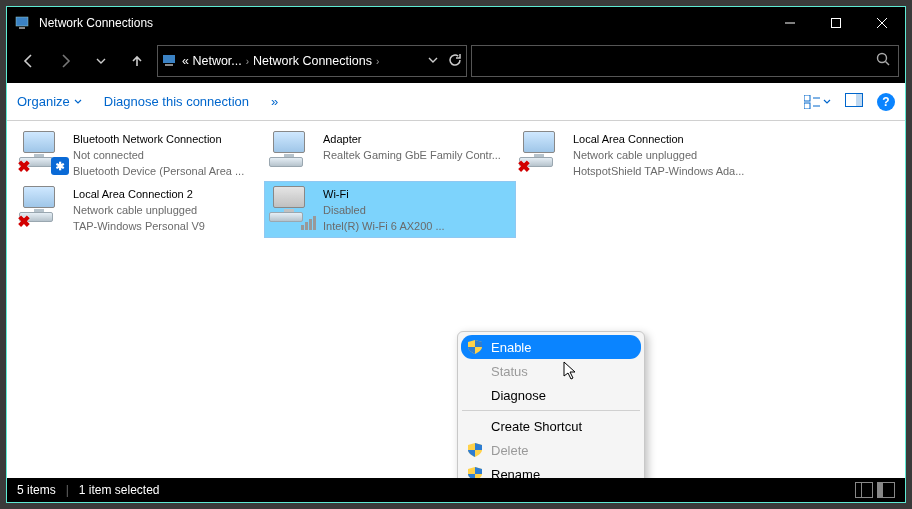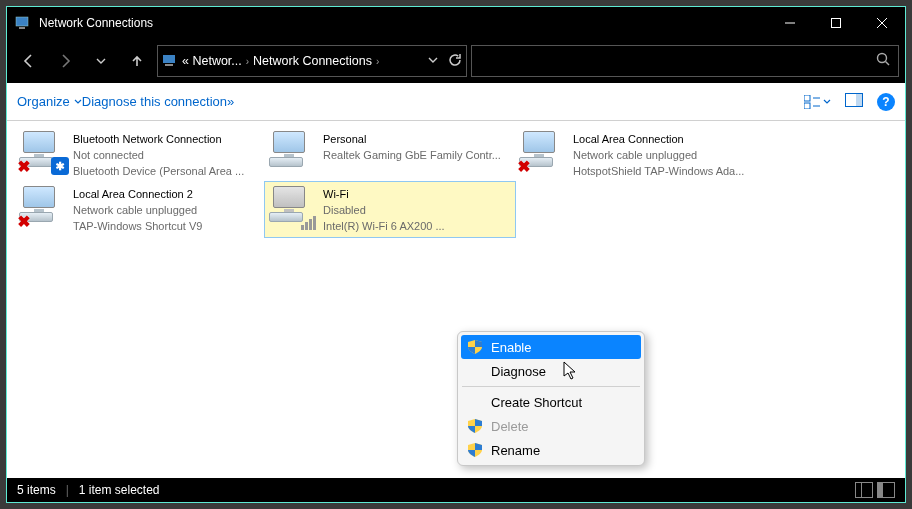--- a/index.html
+++ b/index.html
@@ -11,47 +11,47 @@
   .titlebar .wincontrols { margin-left: auto; display: flex; }
   .titlebar .wincontrols div { width: 46px; height: 32px; display: flex; align-items: center; justify-content: center; color: #fff; }
   
   .navbar { height: 44px; background: #000; display: flex; align-items: center; gap: 4px; padding: 0 6px; }
   .nav-btn { width: 32px; height: 32px; display: flex; align-items: center; justify-content: center; color: #bbb; }
   .addr-box { flex: 0 0 310px; height: 32px; border: 1px solid #555; display: flex; align-items: center; color: #fff; font-size: 12.5px; padding: 0 4px; gap: 4px; }
   .addr-box .seg { display: flex; align-items: center; gap: 4px; white-space: nowrap; }
   .addr-box .chev { color: #999; font-size: 10px; }
   .search-box { flex: 1; height: 32px; border: 1px solid #555; display: flex; align-items: center; padding: 0 8px; color: #777; justify-content: flex-end; }
   
-  .cmdbar { height: 38px; background: #fff; border-bottom: 1px solid #d0d0d0; display: flex; align-items: center; padding: 0 10px; color: #0066cc; font-size: 13px; }
+  .cmdbar { height: 38px; background: #fff; border-bottom: 1px solid #d0d0d0; display: flex; align-items: center; padding: 0 10px; gap: 22px; color: #0066cc; font-size: 13px; }
   .cmdbar .cmd { display: flex; align-items: center; gap: 4px; white-space: nowrap; }
   .cmdbar .right { margin-left: auto; display: flex; align-items: center; gap: 14px; }
   .cmdbar .right svg, .cmdbar .right .iconish { color: #0066cc; }
   .help-icon { width: 18px; height: 18px; border-radius: 50%; background: #0a84ff; color: #fff; display: flex; align-items: center; justify-content: center; font-size: 12px; font-weight: 700; }
   
   .content { flex: 1; background: #fff; position: relative; padding: 6px 8px; overflow: hidden; }
   .grid { display: flex; flex-wrap: wrap; align-content: flex-start; }
   .tile { width: 250px; height: 55px; display: flex; gap: 6px; padding: 4px; }
-  .tile.selected { background: #fef9c3; outline: 1px solid #8fc8f2; }
+  .tile.selected { background: #7dd3fc; outline: 1px solid #8fc8f2; }
   .thumb { width: 48px; height: 42px; position: relative; flex: 0 0 48px; }
   .meta { display: flex; flex-direction: column; font-size: 11px; line-height: 16px; overflow: hidden; }
   .meta .name { color: #000; white-space: nowrap; }
   .meta .status { color: #6a6a6a; white-space: nowrap; }
   .meta .dev { color: #6a6a6a; white-space: nowrap; overflow: hidden; text-overflow: ellipsis; max-width: 190px; }
   
   .monitor { position: absolute; top: 0; left: 4px; width: 32px; height: 22px; background: linear-gradient(#cfe8ff, #9fc6e8); border: 1px solid #888; border-radius: 2px; }
   .monitor::after { content: ""; position: absolute; left: 10px; top: 22px; width: 10px; height: 5px; background: #b6c3cc; }
   .plug { position: absolute; left: 0; top: 26px; width: 34px; height: 10px; background: linear-gradient(#e5eef5, #b6c3cc); border: 1px solid #9aa7b0; border-radius: 2px; }
   .overlay { position: absolute; bottom: -2px; right: -2px; width: 18px; height: 18px; display: flex; align-items: center; justify-content: center; border-radius: 2px; }
   .overlay.bt { background: #0a6ad6; color: #fff; font-size: 11px; font-weight: 700; border-radius: 3px; }
   .overlay.bars { }
   .bars span { position: absolute; bottom: 0; width: 3px; background: #999; }
   .overlay.x2 { position:absolute; bottom:-2px; left:-4px; color:#d20000; font-weight:900; font-size:16px; text-shadow:0 0 2px #fff;}
   
   .ctx { position: absolute; left: 450px; top: 210px; width: 188px; background: #f5f5f5; border: 1px solid #c8c8c8; border-radius: 6px; box-shadow: 3px 3px 8px rgba(0,0,0,.25); padding: 3px; font-size: 13px; }
-  .ctx .item { height: 24px; display: flex; align-items: center; padding-left: 30px; position: relative; border-radius: 3px; }
+  .ctx .item { height: 24px; display: flex; align-items: center; padding-left: 30px; position: relative; border-radius: 11px; }
   .ctx .item.sel { background: #0a84ff; color: #fff; }
   .ctx .item.dis { color: #9a9a9a; }
   .ctx .sep { height: 1px; background: #d0d0d0; margin: 3px 1px; }
   .ctx .shield { position: absolute; left: 7px; width: 14px; height: 14px; }
   .cursor { position: absolute; left: 556px; top: 240px; pointer-events: none; }
   
   .statusbar { height: 24px; background: #000; color: #fff; display: flex; align-items: center; font-size: 12px; padding: 0 10px; gap: 10px; }
   .statusbar .sep { color: #666; }
   .statusbar .right { margin-left: auto; display: flex; gap: 4px; }
   .sb-ico { width: 18px; height: 16px; border: 1px solid #888; display: flex; }
@@ -188,21 +188,21 @@
           <span class="dev">Bluetooth Device (Personal Area ...</span>
         </div>
       </div>
 
       <div class="tile">
         <div class="thumb">
             <div class="monitor"></div>
             <div class="plug"></div>
           </div>
         <div class="meta">
-          <span class="name">Personal</span>
+          <span class="name">Adapter</span>
           <span class="dev">Realtek Gaming GbE Family Contr...</span>
         </div>
       </div>
 
       <div class="tile">
         <div class="thumb">
             <div class="monitor"></div>
             <div class="plug"></div>
           <div class="overlay x2">✖</div>
         </div>
@@ -215,21 +215,21 @@
 
       <div class="tile">
         <div class="thumb">
             <div class="monitor"></div>
             <div class="plug"></div>
           <div class="overlay x2">✖</div>
         </div>
         <div class="meta">
           <span class="name">Local Area Connection 2</span>
           <span class="status">Network cable unplugged</span>
-          <span class="dev">TAP-Windows Shortcut V9</span>
+          <span class="dev">TAP-Windows Personal V9</span>
         </div>
       </div>
 
       <div class="tile selected">
         <div class="thumb">
             <div class="monitor" style="filter:grayscale(1)"></div>
             <div class="plug"></div>
           <div class="overlay bars">
             <span style="left:0;height:5px"></span>
               <span style="left:4px;height:8px"></span>
@@ -247,20 +247,23 @@
 
     <div class="ctx">
       <div class="item sel">
         <span class="shield"><svg viewBox="0 0 14 14">
               <path d="M7 0 L14 2 V7 C14 11 7 14 7 14 C7 14 0 11 0 7 V2 Z" fill="#ffd24a"></path>
               <path d="M7 0 L14 2 V7 H7 Z" fill="#2d7dd2"></path>
               <path d="M0 7 H7 V14 C7 14 0 11 0 7" fill="#2d7dd2"></path>
             </svg></span>
         <span>Enable</span>
       </div>
+      <div class="item dis">
+          <span>Status</span>
+        </div>
       <div class="item">
           <span>Diagnose</span>
         </div>
       <div class="sep"></div>
       <div class="item">
           <span>Create Shortcut</span>
         </div>
       <div class="item dis">
         <span class="shield"><svg viewBox="0 0 14 14">
               <path d="M7 0 L14 2 V7 C14 11 7 14 7 14 C7 14 0 11 0 7 V2 Z" fill="#ffd24a"></path>

